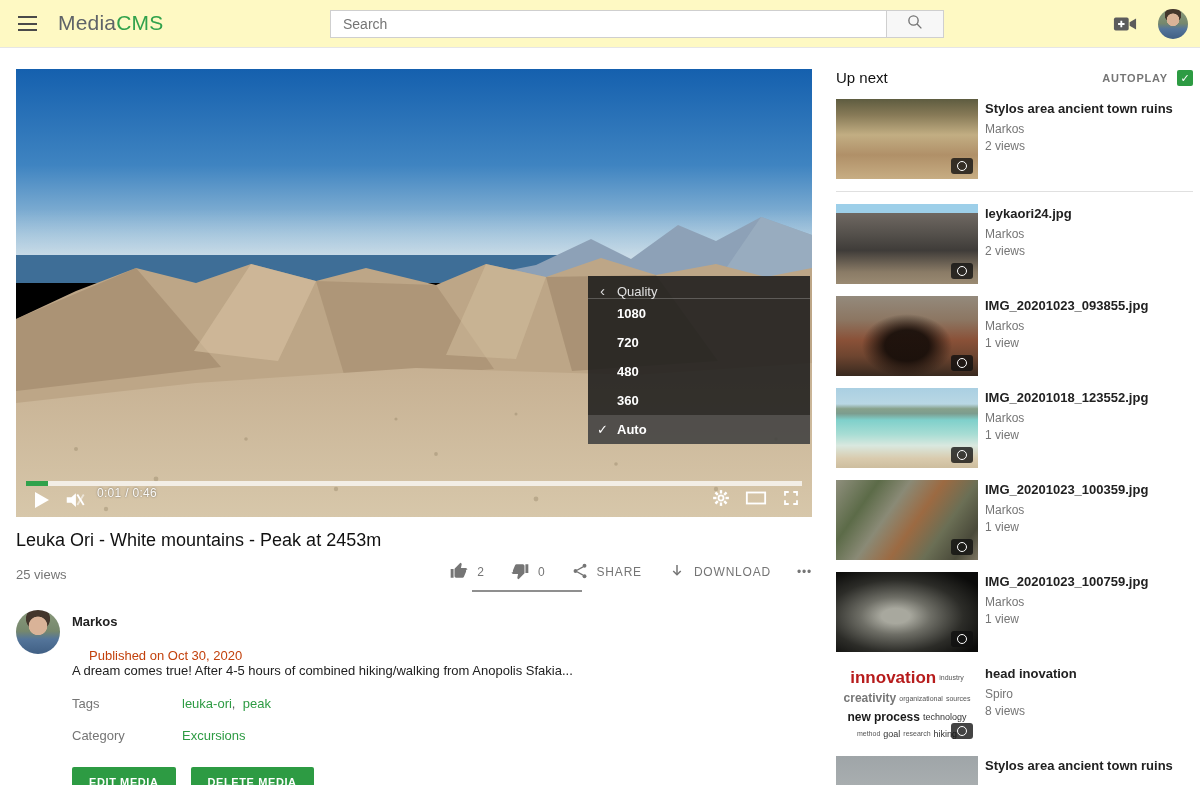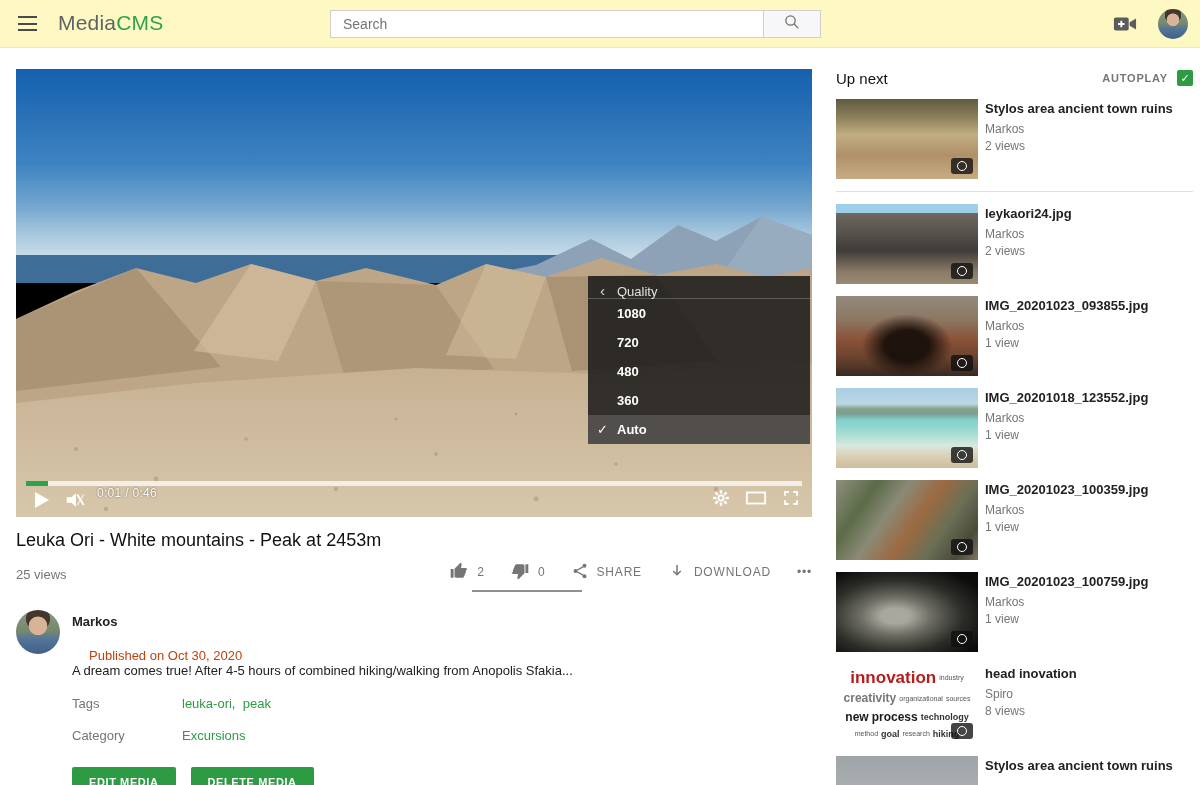--- a/index.html
+++ b/index.html
@@ -9,21 +9,21 @@
   
   .topbar { position:absolute; left:0; top:0; width:1200px; height:48px;
     background:#fef9c3; border-bottom:1px solid #e6e6e6; z-index:50; }
   .hamburger { position:absolute; left:18px; top:16px; width:19px; height:15px;
     display:flex; flex-direction:column; justify-content:space-between; cursor:pointer; }
   .hamburger span { display:block; height:2px; background:#4a4a4a; }
   .brand { position:absolute; left:58px; top:11px; font-size:21px; letter-spacing:.2px; }
   .brand .b1 { color:#5f6368; }
   .brand .b2 { color:#31a24c; }
   .search-wrap { position:absolute; left:330px; top:10px; display:flex; }
-  .search-input { width:434px; height:28px; border:1px solid #cfcfcf; background:#fff;
+  .search-input { width:557px; height:28px; border:1px solid #cfcfcf; background:#fff;
     padding:0 12px; font-size:14px; color:#333; outline:none; font-family:"Liberation Sans",sans-serif; }
   .search-btn { width:57px; height:28px; border:1px solid #cfcfcf; border-left:none;
     background:#f7f7f7; display:flex; align-items:center; justify-content:center; cursor:pointer; }
   .upload-icon { position:absolute; left:1113px; top:13px; width:24px; height:22px; cursor:pointer; }
   .avatar-top { position:absolute; left:1158px; top:9px; width:30px; height:30px;
     border-radius:50%; cursor:pointer; }
   .avatar-photo {
     background:
       radial-gradient(circle at 50% 36%, #d9b398 0 25%, rgba(0,0,0,0) 27%),
       radial-gradient(circle at 50% 20%, #43362c 0 28%, rgba(0,0,0,0) 30%),
@@ -73,21 +73,21 @@
   .meta-label { position:absolute; left:72px; font-size:13px; color:#757575; }
   .meta-value { position:absolute; left:182px; font-size:13px; }
   .meta-value a, .tag-link { color:#2d9b43; text-decoration:none; cursor:pointer; }
   .tag-comma { color:#616161; }
   .media-buttons { position:absolute; left:72px; top:767px; display:flex; gap:15px; }
   .green-btn { background:#2d9b43; color:#fff; border:none; font-family:"Liberation Sans",sans-serif;
     font-size:11px; font-weight:bold; letter-spacing:.6px; padding:9px 17px; border-radius:2px; cursor:pointer; }
 
   
   .sidebar { position:absolute; left:836px; top:69px; width:357px; }
-  .upnext-row { display:flex; align-items:center; justify-content:space-between; height:18px; }
+  .upnext-row { display:flex; justify-content:space-between; height:18px; }
   .upnext-title { font-size:15px; color:#111; }
   .autoplay { display:flex; align-items:center; gap:9px; }
   .autoplay-label { font-size:11px; font-weight:bold; color:#757575; letter-spacing:.8px; }
   .autoplay-box { width:16px; height:16px; background:#2d9b43; border-radius:2px; color:#fff;
     font-size:11px; display:flex; align-items:center; justify-content:center; cursor:pointer; }
 
   .up-item { display:flex; margin-bottom:12px; cursor:pointer; }
   .up-item.first { margin-top:12px; }
   .divider { height:1px; background:#e0e0e0; margin:5px 0 12px 0; }
   .thumb { position:relative; width:142px; height:80px; flex:0 0 142px; background:#888; overflow:hidden; }
@@ -110,21 +110,21 @@
   .thumb-5 { background:radial-gradient(ellipse at 42% 55%, #a8a89e 0 12%, #6e6e66 30%, #2c2c28 58%, #0b0b0a 85%); }
   .thumb-6 { background:#fff; padding:2px 3px; }
   .thumb-7 { background:linear-gradient(180deg,#9fa5a8 0%,#aeb3b4 60%,#c2c5c4 100%); }
 
   .cloud { display:flex; flex-wrap:wrap; align-items:center; justify-content:center;
     line-height:8px; column-gap:3px; overflow:hidden; height:100%; }
   .cloud span { color:#555; font-size:7px; }
   .cw-big { color:#b71c1c !important; font-weight:bold; font-size:17px !important; line-height:16px; }
   .cw-md  { color:#777 !important; font-size:12px !important; font-weight:bold; line-height:11px; }
   .cw-lg  { color:#1a1a1a !important; font-size:12px !important; font-weight:bold; line-height:11px; }
-  .cw-bd  { color:#333 !important; font-weight:bold; font-size:9px !important; }
+  .cw-bd  { color:#333 !important; font-weight:normal; font-size:9px !important; }
 </style>
 </head>
 <body>
 
 <div class="topbar">
   <div class="hamburger">
     <span></span>
       <span></span>
       <span></span>
   </div>

